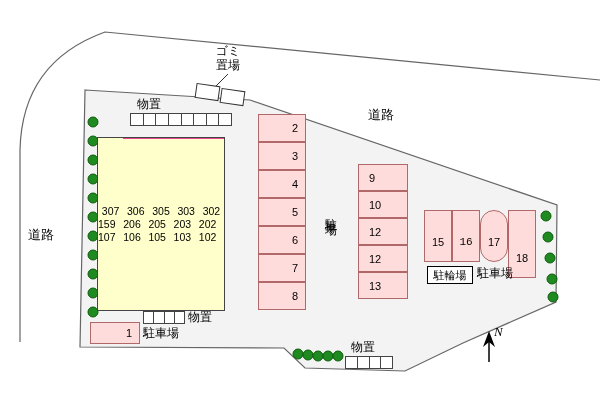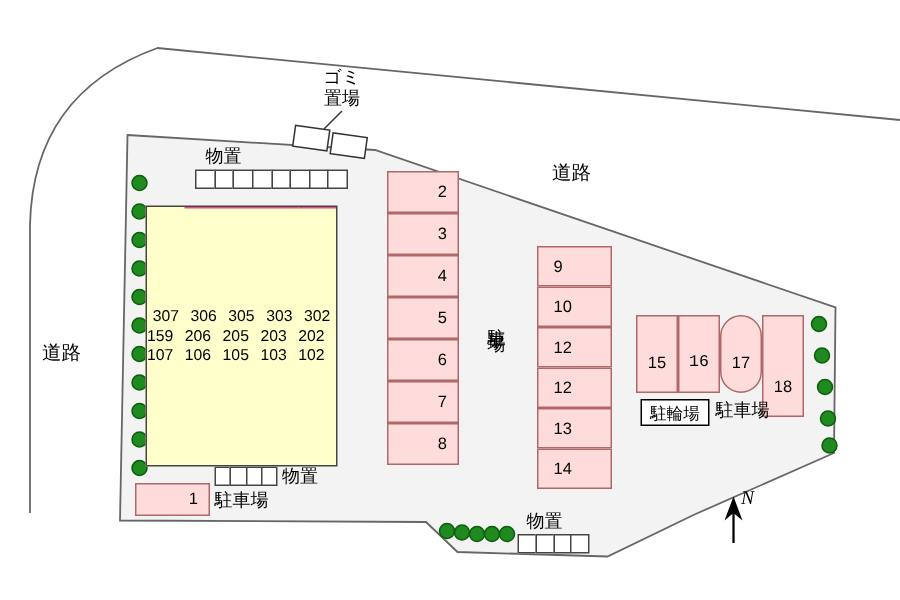--- a/index.html
+++ b/index.html
@@ -128,21 +128,20 @@
   <div class="stall num-right" style="left:258px;top:198px;width:48px;height:28px;">5</div>
   <div class="stall num-right" style="left:258px;top:226px;width:48px;height:28px;">6</div>
   <div class="stall num-right" style="left:258px;top:254px;width:48px;height:28px;">7</div>
   <div class="stall num-right" style="left:258px;top:282px;width:48px;height:28px;">8</div>
 
   <div class="stall num-left" style="left:358px;top:164px;width:50px;height:27px;">9</div>
   <div class="stall num-left" style="left:358px;top:191px;width:50px;height:27px;">10</div>
   <div class="stall num-left" style="left:358px;top:218px;width:50px;height:27px;">12</div>
   <div class="stall num-left" style="left:358px;top:245px;width:50px;height:27px;">12</div>
   <div class="stall num-left" style="left:358px;top:272px;width:50px;height:27px;">13</div>
-  <div class="stall num-left" style="left:358px;top:299px;width:50px;height:27px;">14</div>
 
   <div class="stall num-bottom" style="left:424px;top:210px;width:28px;height:52px;">15</div>
   <div class="stall num-bottom" style="left:452px;top:210px;width:28px;height:52px;font-family:Liberation Mono, monospace;">16</div>
   <div class="stall num-bottom" style="left:480px;top:210px;width:28px;height:52px;border-radius:14px;">17</div>
   <div class="stall num-bottom" style="left:508px;top:210px;width:28px;height:68px;">18</div>
 
   <div class="label" style="left:368px;top:108px;font-size:13px;">道路</div>
   <div class="label" style="left:28px;top:228px;font-size:13px;">道路</div>
   <div class="label" style="left:206px;top:44px;width:44px;text-align:center;">
     <div>ゴミ</div>

